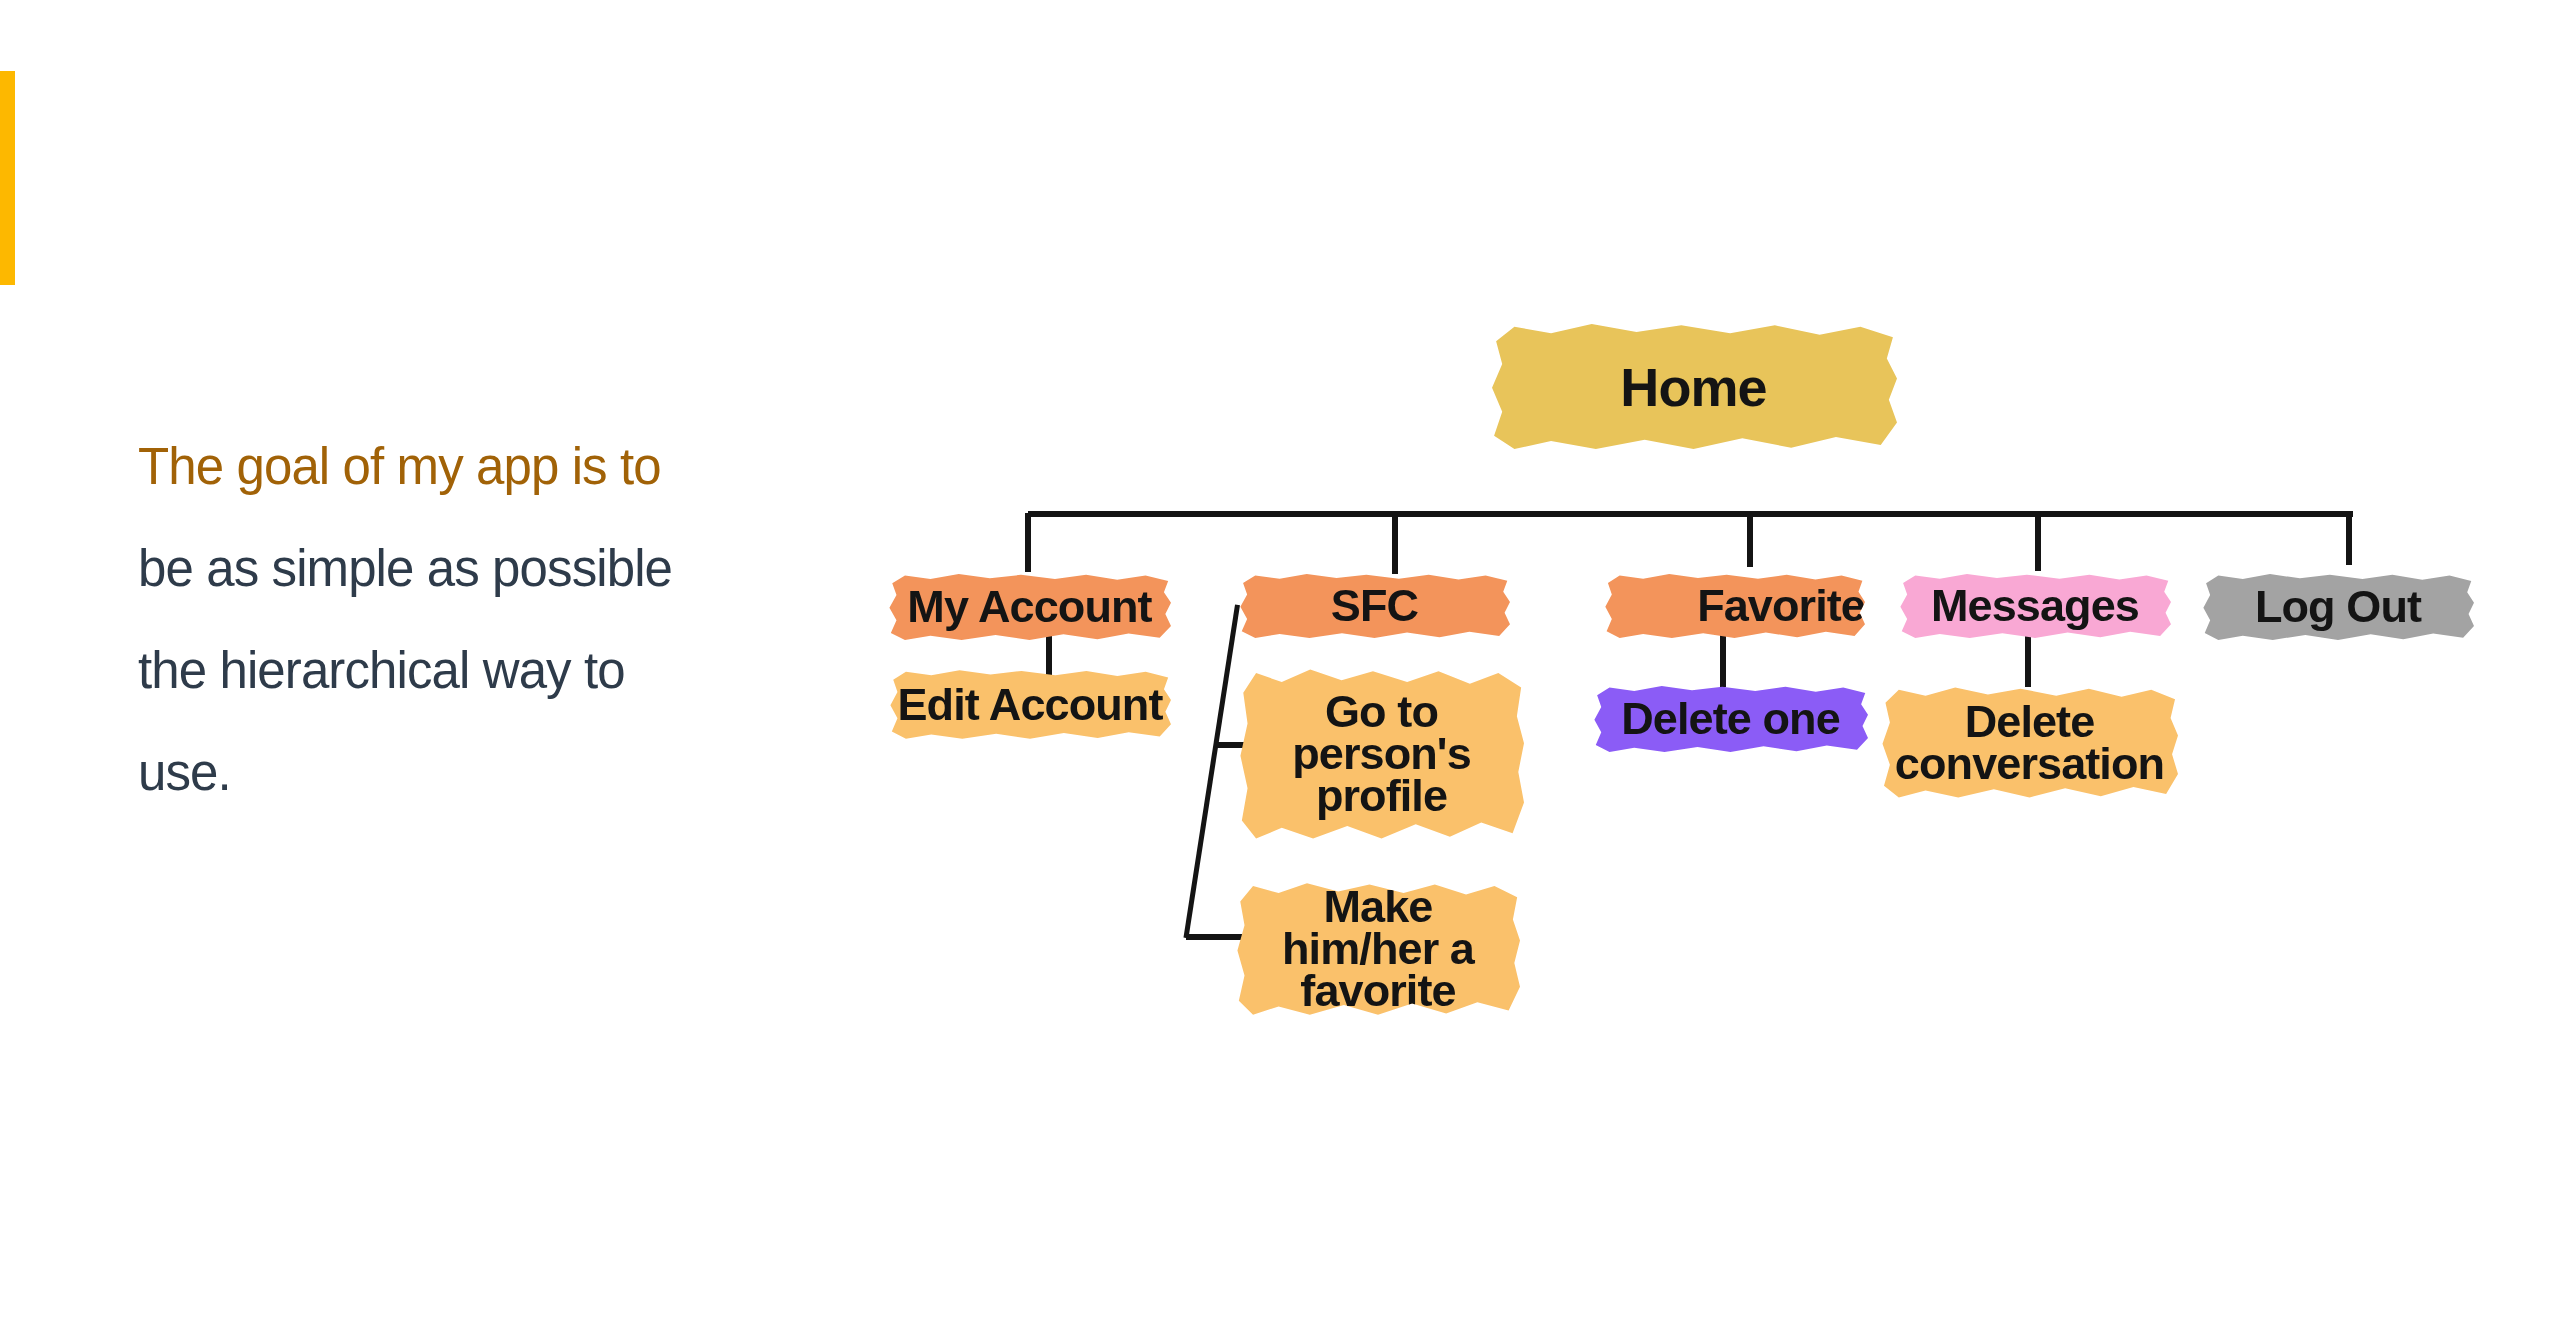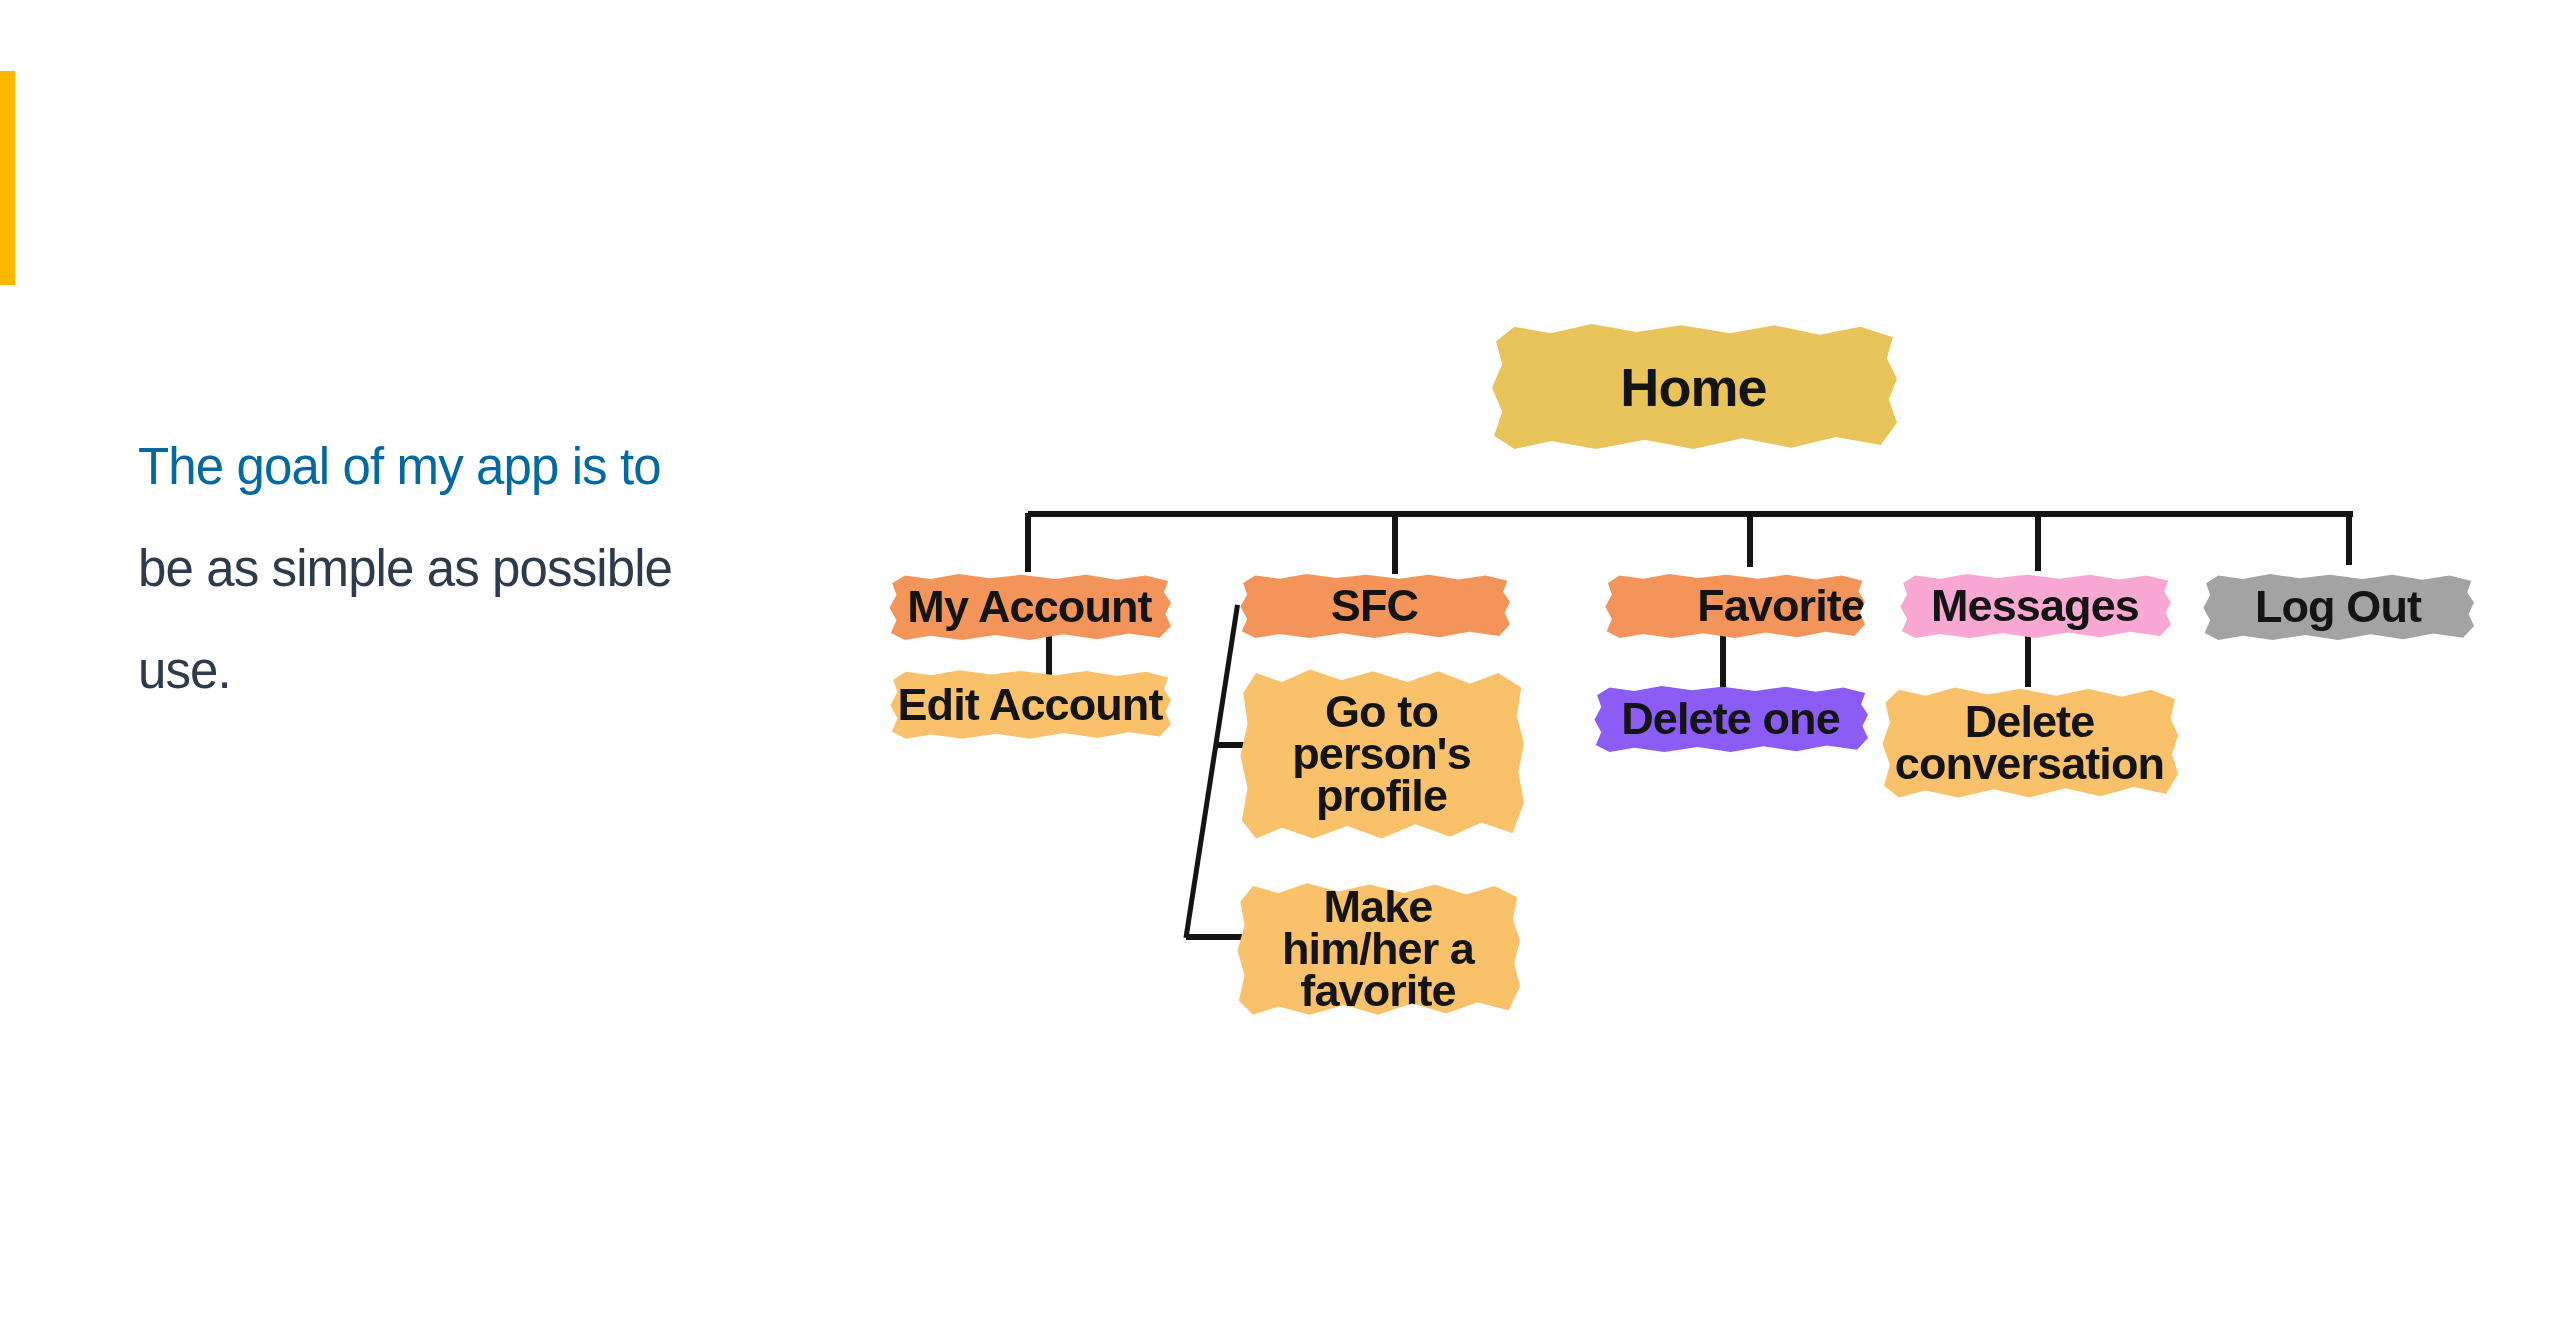--- a/index.html
+++ b/index.html
@@ -84,22 +84,23 @@
   .n-delconv  { left: 1881px; top: 684px; width: 297px; height: 117px; padding: 0 9px; box-sizing: border-box; }
 </style>
 </head>
 <body>
 
 <div class="canvas">
 
   <div class="accent-bar" style="background: rgb(253, 184, 0);"></div>
 
   <div class="paragraph">
-    <div class="para-line" style="color: #0369a1;">The goal of my app is to</div>
+    <div class="para-line" style="color: #a16207;">The goal of my app is to</div>
     <div class="para-line" style="color: rgb(46, 59, 74);">be as simple as possible</div>
+    <div class="para-line" style="color: rgb(46, 59, 74);">the hierarchical way to</div>
     <div class="para-line" style="color: rgb(46, 59, 74);">use.</div>
   </div>
 
   <div class="diagram">
 
     <div class="line l-topbar" style="background: rgb(20, 20, 20);"></div>
     <div class="line l-drop-myacc" style="background: rgb(20, 20, 20);"></div>
     <div class="line l-drop-sfc" style="background: rgb(20, 20, 20);"></div>
     <div class="line l-drop-fav" style="background: rgb(20, 20, 20);"></div>
     <div class="line l-drop-msg" style="background: rgb(20, 20, 20);"></div>

